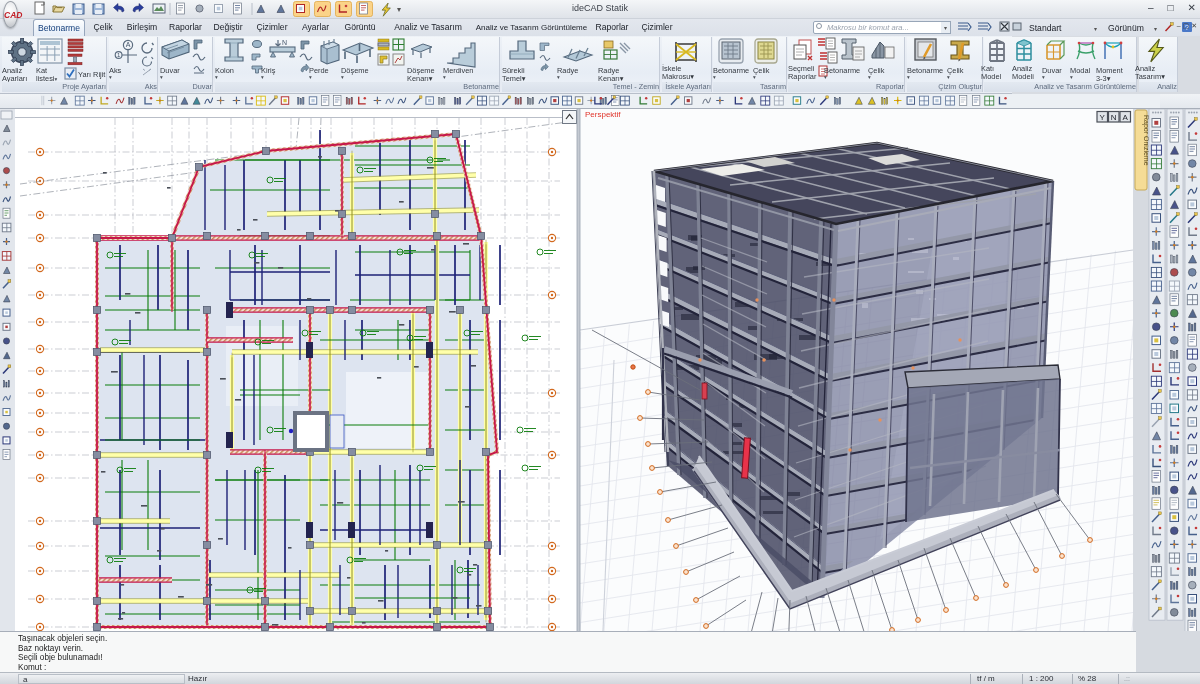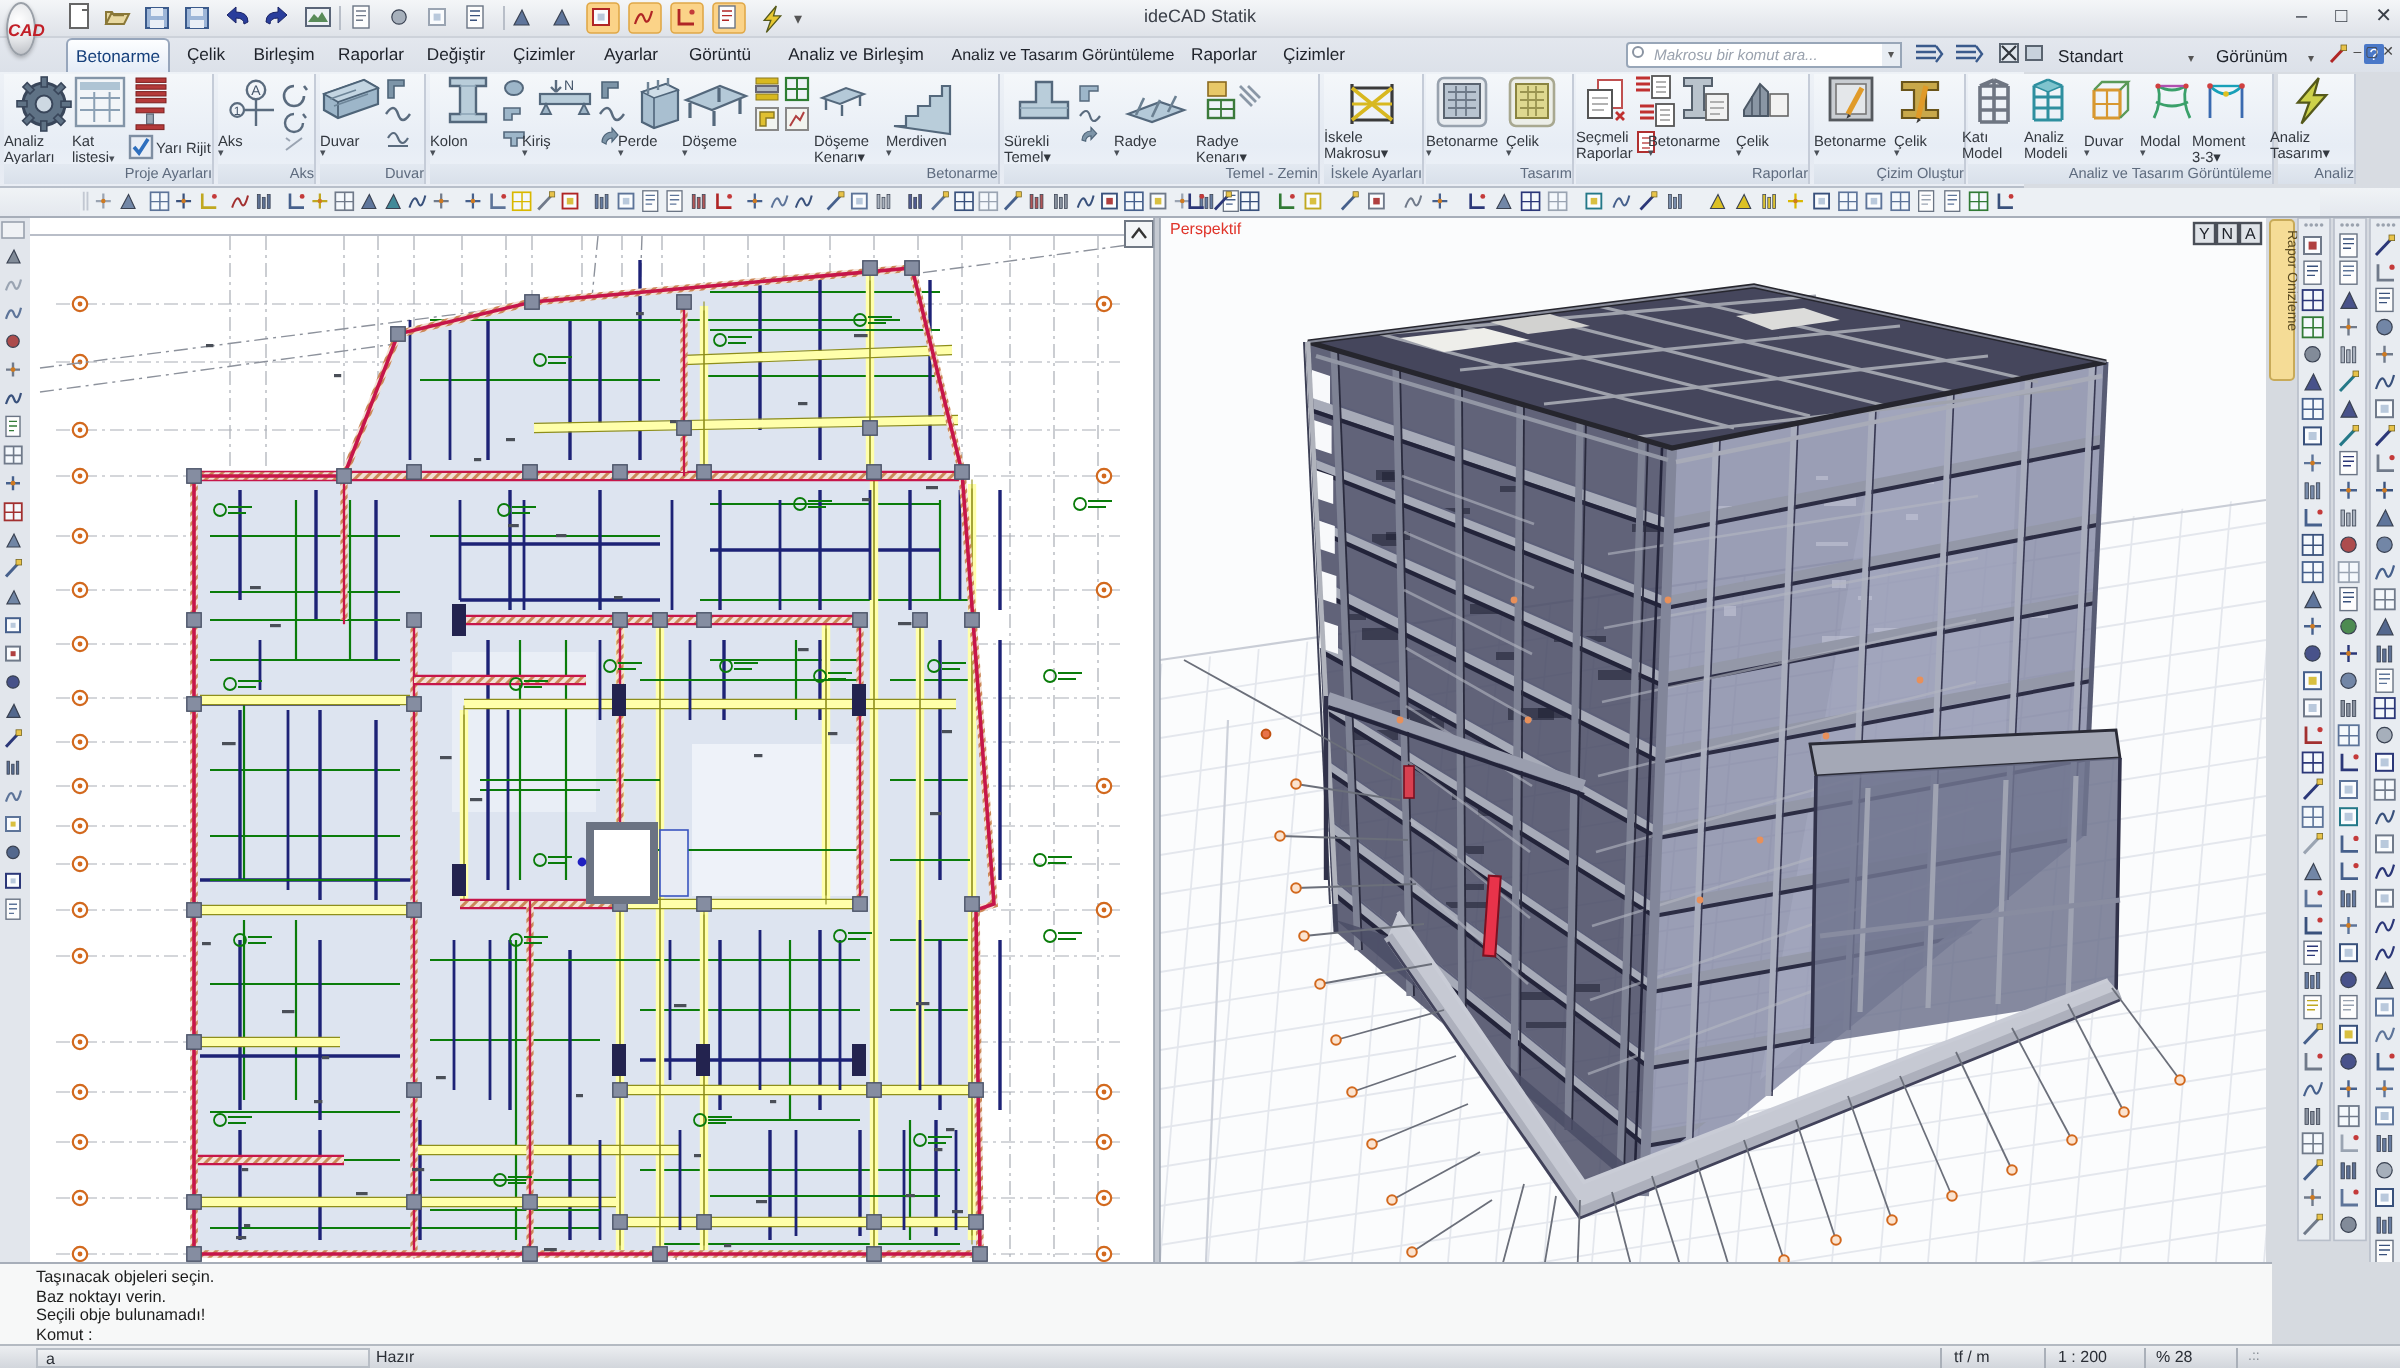--- a/index.html
+++ b/index.html
@@ -88,21 +88,21 @@
   </div>
 <div id="tabrow" class="abs">
     <div class="tab tabsel" style="left:33px;width:52px">Betonarme</div>
     <div class="tab" style="left:88px;width:30px">Çelik</div>
     <div class="tab" style="left:121px;width:42px">Birleşim</div>
     <div class="tab" style="left:166px;width:39px">Raporlar</div>
     <div class="tab" style="left:208px;width:40px">Değiştir</div>
     <div class="tab" style="left:251px;width:42px">Çizimler</div>
     <div class="tab" style="left:296px;width:39px">Ayarlar</div>
     <div class="tab" style="left:338px;width:44px">Görüntü</div>
-    <div class="tab" style="left:385px;width:86px">Analiz ve Birleşim</div>
+    <div class="tab" style="left:385px;width:86px">Analiz ve Tasarım</div>
     <div class="tab" style="left:471px;width:121px;font-size:8px">Analiz ve Tasarım Görüntüleme</div>
     <div class="tab" style="left:592px;width:40px">Raporlar</div>
     <div class="tab" style="left:636px;width:42px">Çizimler</div>
     <div style="position:absolute;left:813px;top:2px;width:138px;height:13px;background:#fff;border:1px solid #98a6b8;border-radius:2px;font-size:7.6px;color:#9aa2ae;font-style:italic;line-height:12px;padding-left:13px">Makrosu bir komut ara...</div>
     <div style="position:absolute;left:816px;top:4px;width:6px;height:6px;border:1.2px solid #8a94a2;border-radius:50%"></div>
     <div style="position:absolute;left:941px;top:2px;width:10px;height:13px;border:1px solid #98a6b8;border-left:none;background:#e8edf3;font-size:6px;color:#555;text-align:center;line-height:12px">▾</div>
     <svg style="left:956px;top:1px" width="244" height="16" viewBox="0 0 244 16">
       <path d="M2 3 h10 M2 6 h10 M2 9 h10 M12 3 l3 4 -3 4" stroke="#3a5a8c" fill="none" stroke-width="1.2"></path>
       <path d="M22 3 h10 M22 6 h10 M22 9 h10 M32 3 l3 4 -3 4" stroke="#3a5a8c" fill="none" stroke-width="1.2"></path>
       <rect x="44" y="2" width="9" height="9" fill="#dfe5ec" stroke="#5a6470"></rect>

